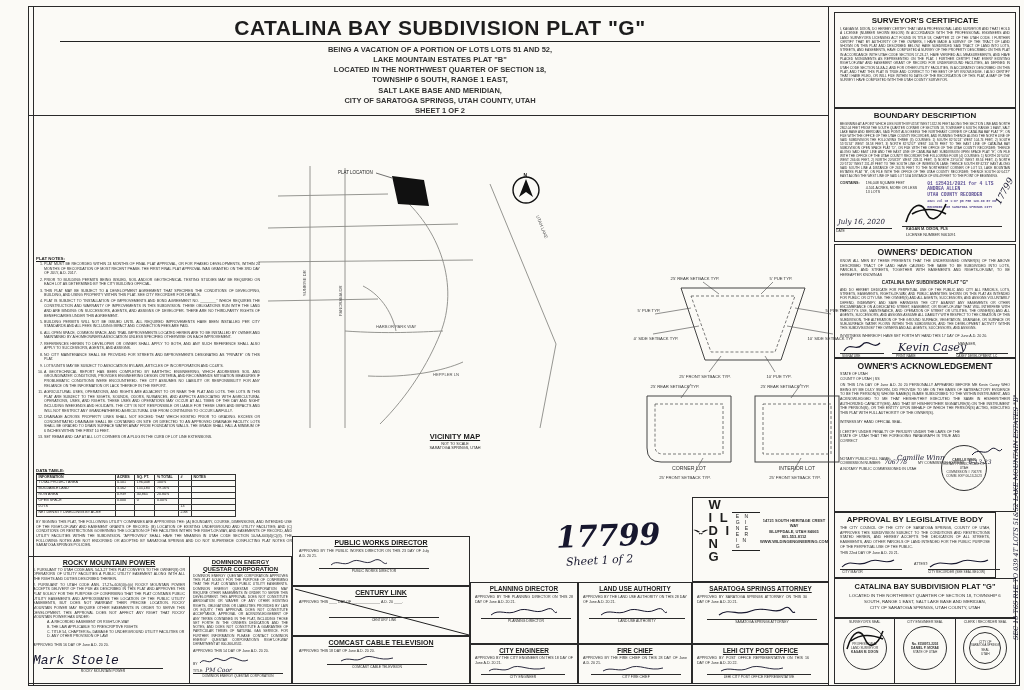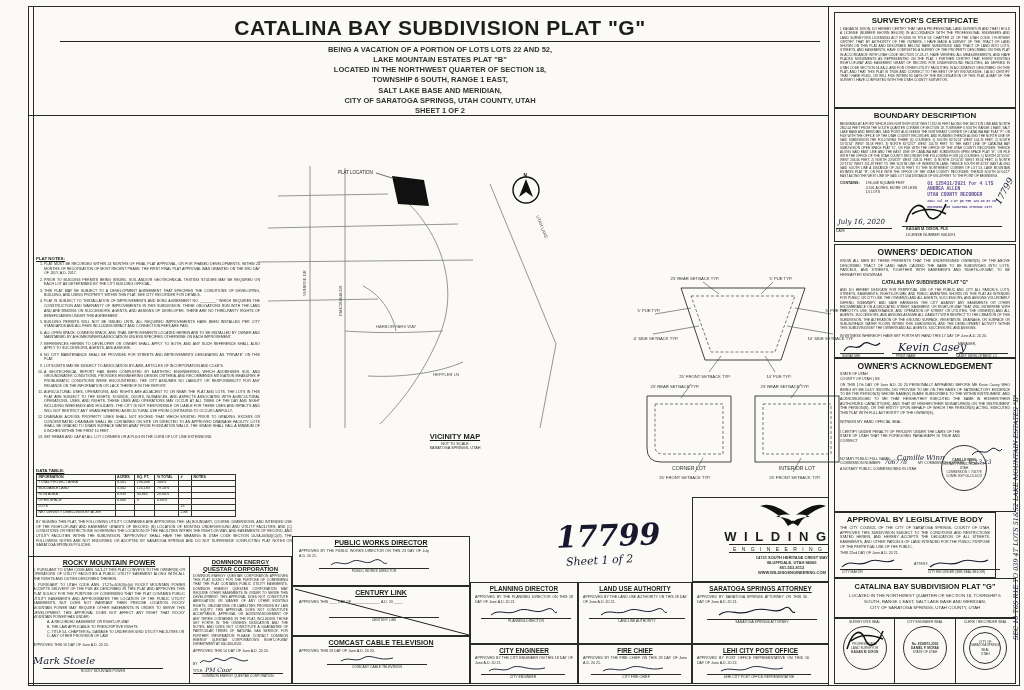--- a/index.html
+++ b/index.html
@@ -32,21 +32,21 @@
 <div id="sheet">
 
   <div class="box" style="left:28px;top:6px;width:992px;height:680px;border-width:1.5px;"></div>
   <div class="vline" style="left:33px;top:6px;height:680px;"></div>
   <div class="vline" style="left:828px;top:6px;height:680px;"></div>
   <div class="hline" style="left:29px;top:115px;width:799px;"></div>
 
   <div class="abs" style="left:60px;top:16px;width:760px;">
     <div class="hdr" style="font-size:21px;letter-spacing:0.5px;border-bottom:1.5px solid #222;display:block;padding-bottom:1px;">CATALINA BAY SUBDIVISION PLAT "G"</div>
     <div class="ctr" style="font-size:7.5px;font-weight:bold;line-height:1.35;margin-top:3px;color:#333;">
-      <div>BEING A VACATION OF A PORTION OF LOTS LOTS 22 AND 52,</div>
+      <div>BEING A VACATION OF A PORTION OF LOTS LOTS 51 AND 52,</div>
       <div>LAKE MOUNTAIN ESTATES PLAT "B"</div>
       <div>LOCATED IN THE NORTHWEST QUARTER OF SECTION 18,</div>
       <div>TOWNSHIP 6 SOUTH, RANGE 1 EAST,</div>
       <div>SALT LAKE BASE AND MERIDIAN,</div>
       <div>CITY OF SARATOGA SPRINGS, UTAH COUNTY, UTAH</div>
       <div>SHEET 1 OF 2</div>
     </div>
   </div>
 
   <div class="abs" style="left:258px;top:166px;width:350px;height:262px;">
@@ -210,21 +210,21 @@
         <text x="56" y="194" font-size="5.2">CORNER LOT</text>
         <text x="164" y="194" font-size="5.2">INTERIOR LOT</text>
       </g>
     </svg>
   </div>
 
   <div class="abs hand" style="left:556px;top:518px;font-size:30px;font-weight:bold;transform:rotate(-2deg);">17799</div>
   <div class="abs hand" style="left:566px;top:554px;font-size:11px;transform:rotate(-3deg);">Sheet 1 of 2</div>
 
   <div class="box" style="left:692px;top:497px;width:137px;height:85px;">
-    <div style="display:flex;flex-direction:column;align-items:flex-end;">
+    <div style="display:flex;flex-direction:row;align-items:center;">
       <svg width="70" height="30" viewBox="0 0 70 30" style="margin-top:2px;">
         <path d="M2,6 C12,2 22,8 32,15 C26,14 22,15 18,17 C26,17 32,19 35,22 C38,19 44,17 52,17 C48,15 44,14 38,15 C48,8 58,2 68,6 C60,8 52,13 44,20 L40,26 L35,23 L30,26 L26,20 C18,13 10,8 2,6 Z" fill="#111"></path>
         <circle cx="35" cy="22" r="1.6" fill="#111"></circle>
       </svg>
       <div style="font-size:13px;font-weight:bold;letter-spacing:2px;line-height:1;">W I L D I N G</div>
       <div style="font-size:5px;letter-spacing:2px;border-top:1px solid #222;border-bottom:1px solid #222;padding:0.5px 4px;margin-top:1px;">E N G I N E E R I N G</div>
       <div class="ctr" style="font-size:4px;font-weight:bold;color:#333;line-height:1.3;margin-top:1.5px;">
         <div>14721 SOUTH HERITAGE CREST WAY</div>
         <div>BLUFFDALE, UTAH 84065</div>
         <div>801-553-8112</div>
@@ -238,21 +238,21 @@
     <div class="tiny2" style="margin-top:1.5px;">1.  PURSUANT TO UTAH CODE ANN. 54-3-27 THIS PLAT CONVEYS TO THE OWNER(S) OR OPERATORS OF UTILITY FACILITIES A PUBLIC UTILITY EASEMENT ALONG WITH ALL THE RIGHTS AND DUTIES DESCRIBED THEREIN.</div>
     <div class="tiny2" style="margin-top:1px;">2.  PURSUANT TO UTAH CODE ANN. 17-27a-603(4)(c)(ii) ROCKY MOUNTAIN POWER ACCEPTS DELIVERY OF THE PUE AS DESCRIBED IN THIS PLAT AND APPROVES THIS PLAT SOLELY FOR THE PURPOSE OF CONFIRMING THAT THE PLAT CONTAINS PUBLIC UTILITY EASEMENTS AND APPROXIMATES THE LOCATION OF THE PUBLIC UTILITY EASEMENTS, BUT DOES NOT WARRANT THEIR PRECISE LOCATION. ROCKY MOUNTAIN POWER MAY REQUIRE OTHER EASEMENTS IN ORDER TO SERVE THIS DEVELOPMENT. THIS APPROVAL DOES NOT AFFECT ANY RIGHT THAT ROCKY MOUNTAIN POWER HAS UNDER:</div>
     <div class="tiny2" style="margin-left:14px;margin-top:0.5px;">
       <div>A.  A RECORDED EASEMENT OR RIGHT-OF-WAY</div>
       <div>B.  THE LAW APPLICABLE TO PRESCRIPTIVE RIGHTS</div>
       <div>C.  TITLE 54, CHAPTER 8a, DAMAGE TO UNDERGROUND UTILITY FACILITIES OR</div>
       <div>D.  ANY OTHER PROVISION OF LAW</div>
     </div>
     <div class="tiny2" style="margin-top:4px;">APPROVED THIS 16 DAY OF June A.D. 20 20.</div>
     <div style="margin-top:2px;">
-      <span class="hand" style="font-size:10px;">Mark Stoele</span>
+      <span class="hand" style="font-size:13px;font-family:Liberation Mono, monospace;">Mark Stoele</span>
     </div>
     <div class="sigline" style="width:120px;margin-left:10px;"></div>
     <div class="lbl ctr" style="width:120px;margin-left:10px;font-size:3.4px;">ROCKY MOUNTAIN POWER</div>
   </div>
 
   <div class="box" style="left:189px;top:556px;width:103px;height:128px;padding:2px 3px;">
     <div class="hdr und" style="font-size:6px;line-height:1.1;">
       <span>DOMINION ENERGY</span><br>
       <span>QUESTAR CORPORATION</span>
     </div>

